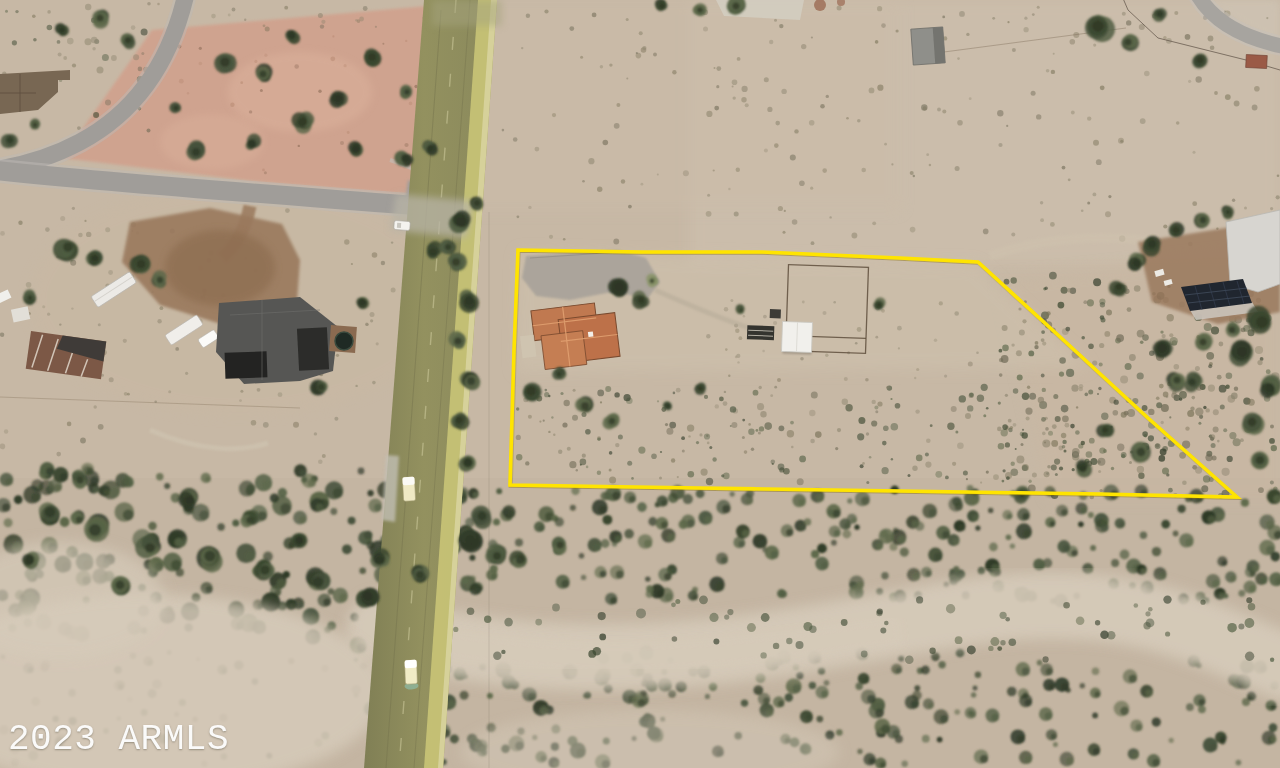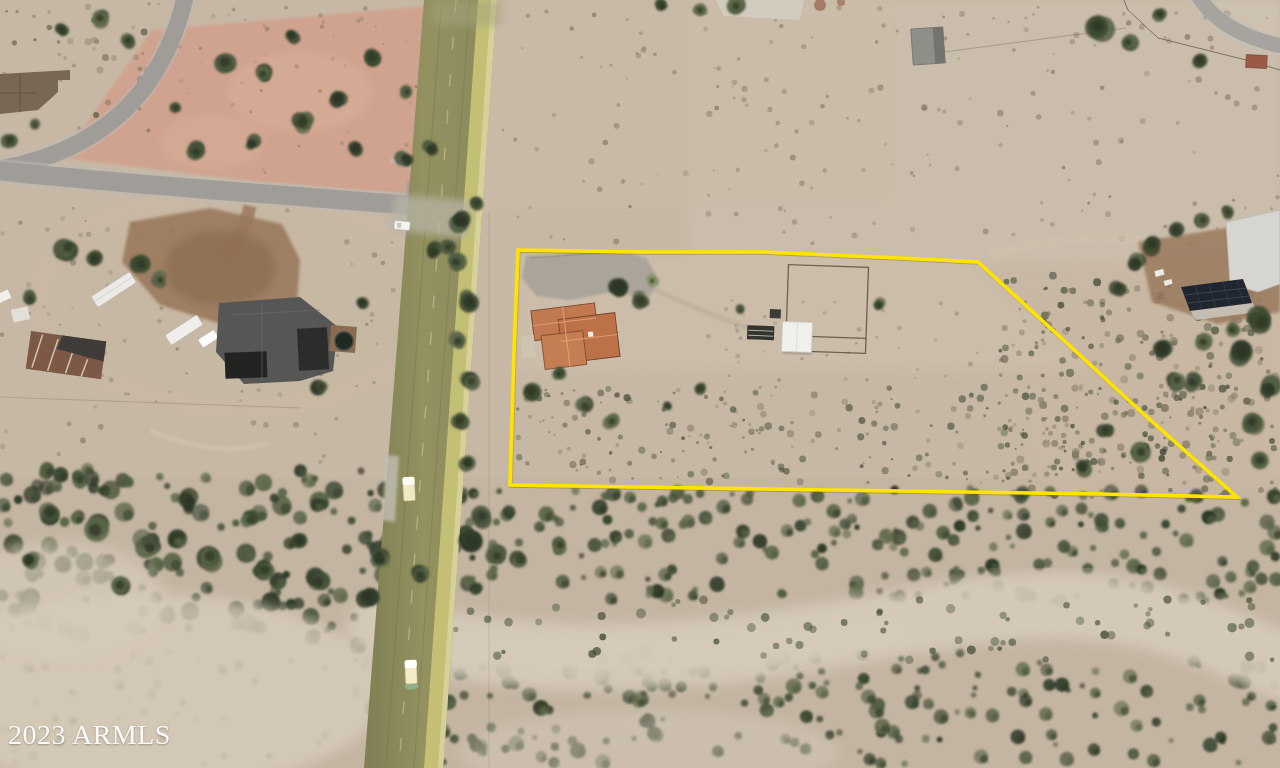--- a/index.html
+++ b/index.html
@@ -1,21 +1,21 @@
 <!DOCTYPE html>
 <html style="--desert: #c7b8a5; --desertLight: #cfc2ae; --pinkLot: #d0a28e; --roadGray: #a09d99; --hwyOlive: #8d8c5f; --hwyShoulder: #cdc878; --vegDark: #45513b; --vegMid: #5d684a; --washSand: #d6cbba; --dirtBrown: #9a795d; --roofOrange: #c0784f; --roofGray: #565654; --roofTaupe: #786753; --solarPanel: #20262f; --structWhite: #f1f0ec; --redBrown: #9a5a46; --boundaryYellow: #ffe400;"><head>
 <meta charset="utf-8">
 <style>
   html,body{margin:0;padding:0;width:1280px;height:768px;overflow:hidden;background:#c7b8a5;}
   .stage{position:relative;width:1280px;height:768px;font-family:"Liberation Sans",sans-serif;}
   .stage svg{position:absolute;left:0;top:0;}
   .watermark{
     position:absolute;left:8px;top:719px;
-    font-family:Liberation Serif, serif;
-    font-size:28px;font-weight:400;letter-spacing:.5px;
+    font-family:Liberation Mono, monospace;
+    font-size:36px;font-weight:400;letter-spacing:.5px;
     color:rgba(255,255,255,.95);
     text-shadow:0 1px 2px rgba(90,85,70,.5);
     pointer-events:none;white-space:nowrap;
   }
 </style>
 </head>
 <body>
 
 <div class="stage">
 <svg id="scene" width="1280" height="768" viewBox="0 0 1280 768">

